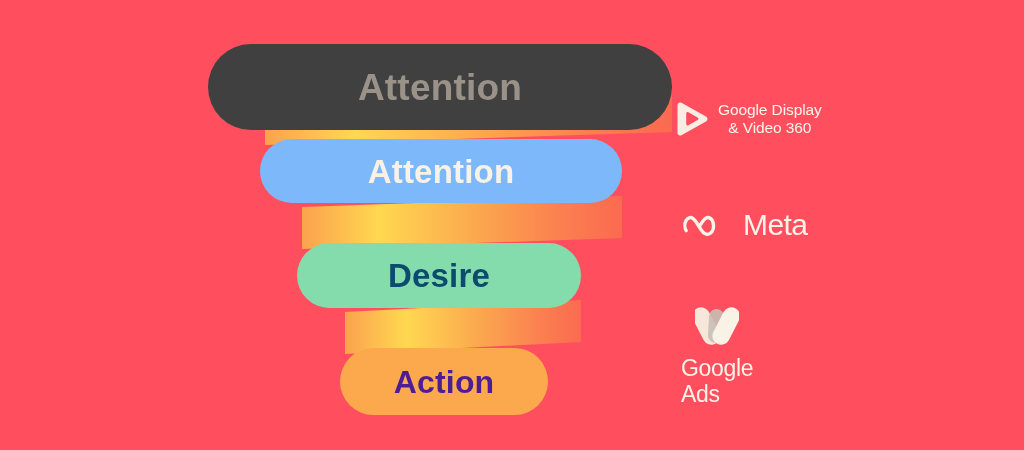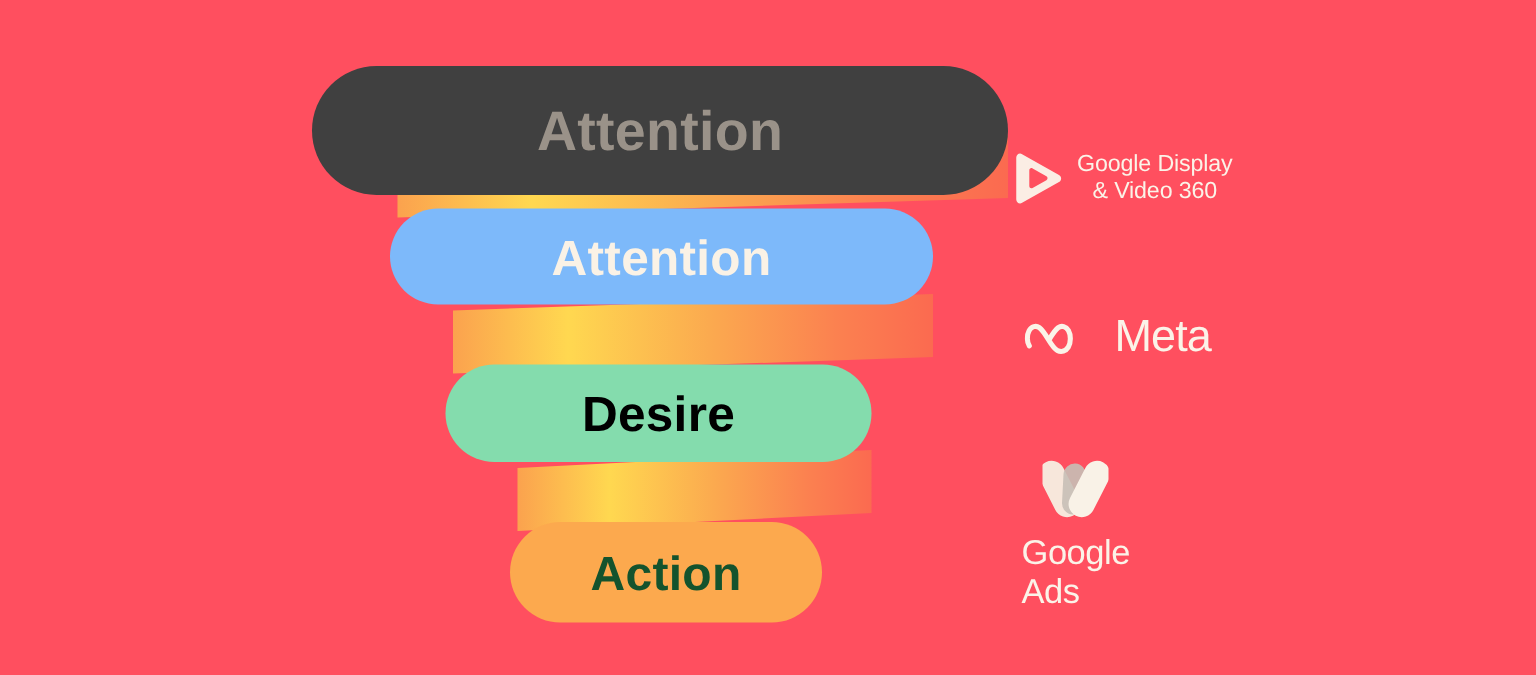--- a/index.html
+++ b/index.html
@@ -66,31 +66,31 @@
     color: #FAF2E6;
     font-size: 33px;
   }
 
   #pill-desire {
     left: 297px; top: 243px;
     width: 284px; height: 65px;
     background: #84DCAD;
   }
   #pill-desire .pill-label {
-    color: #000000;
+    color: #0c4a6e;
     font-size: 33px;
   }
 
   #pill-action {
     left: 340px; top: 348px;
     width: 208px; height: 67px;
     background: #FCA94E;
   }
   #pill-action .pill-label {
-    color: #14532d;
+    color: #4c1d95;
     font-size: 32px;
   }
 
   
   .logo {
     position: absolute;
     z-index: 3;
     display: flex;
     align-items: center;
     gap: 8px;

